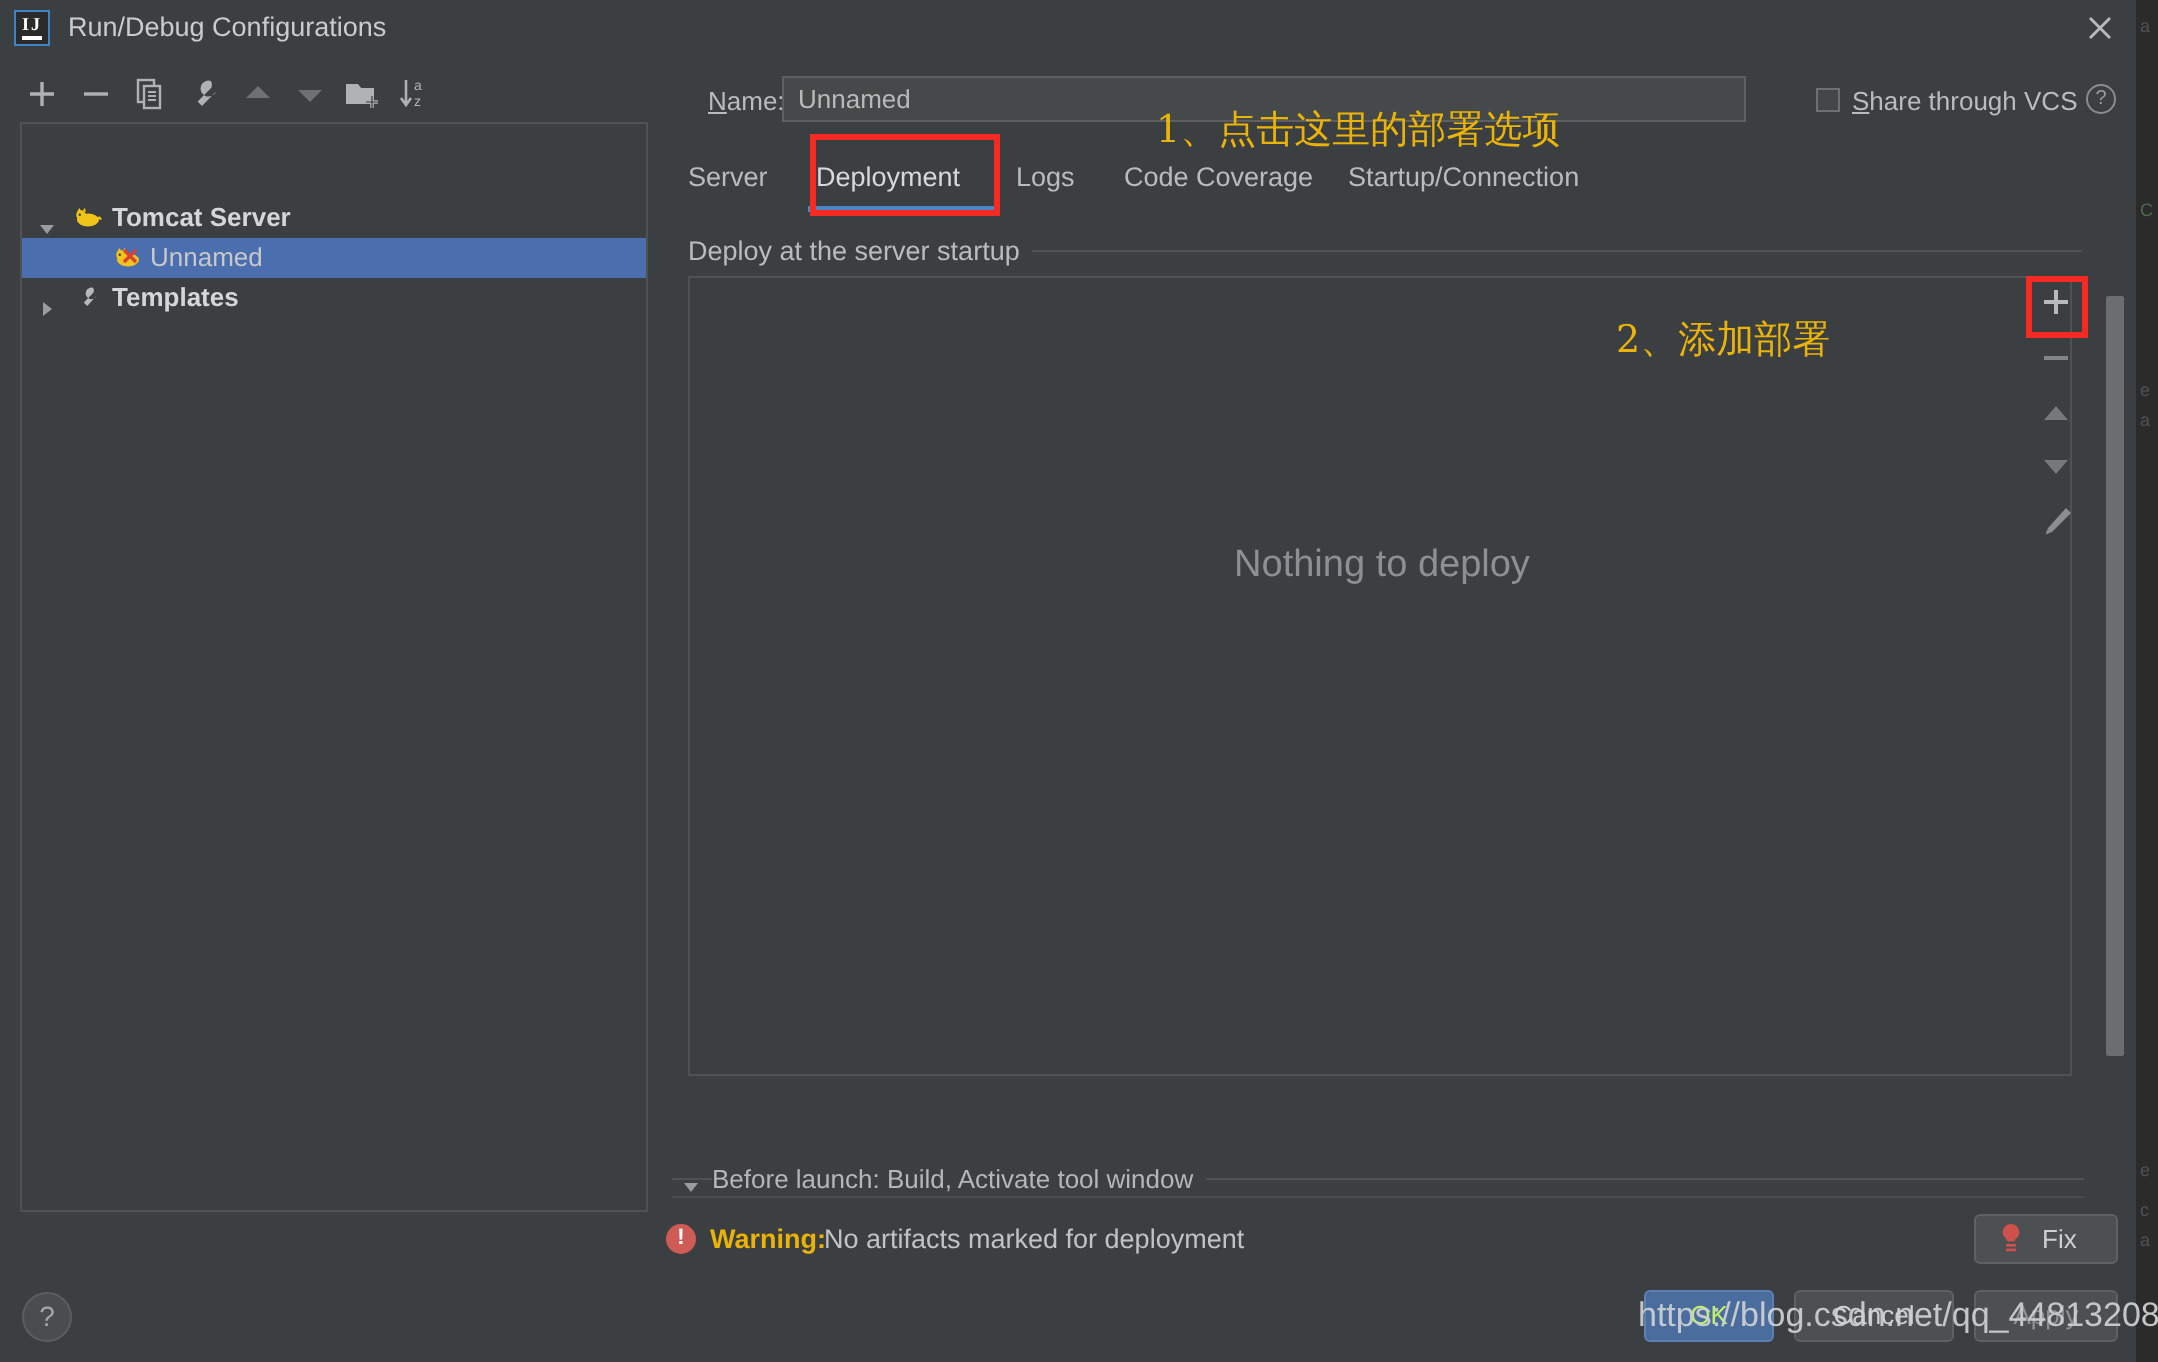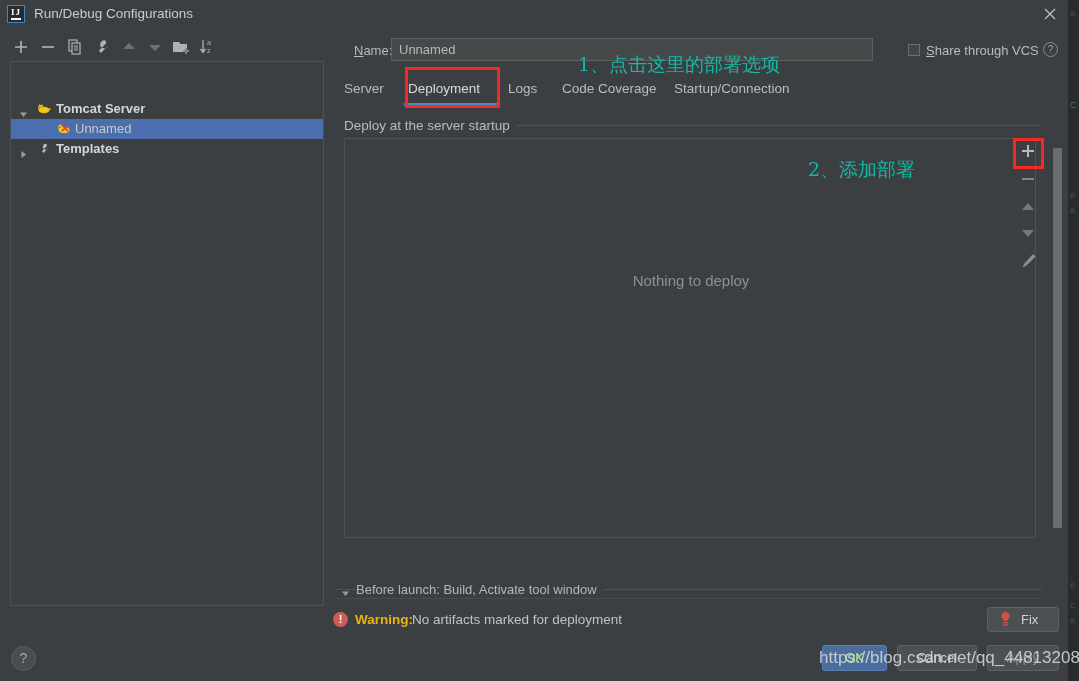--- a/index.html
+++ b/index.html
@@ -75,30 +75,30 @@
   .red-box-tab{position:absolute;left:405px;top:67px;width:95px;height:41px;
     border:3px solid #f52a22;box-sizing:border-box;}
 
   
   .group-title{position:absolute;left:344px;top:118px;font-size:13.5px;color:#bbbbbb;background:#3c3f41;
     padding-right:6px;z-index:2;}
   .group-line{position:absolute;left:344px;top:125px;width:697px;height:1px;background:#4e5254;}
   .deploy-panel{position:absolute;left:344px;top:138px;width:692px;height:400px;
     background:#3c3f41;border:1px solid #4e5254;box-sizing:border-box;}
   .nothing{position:absolute;left:0;top:133px;width:692px;text-align:center;
-    font-size:15px;color:#8d9093;}
+    font-size:19px;color:#8d9093;}
 
   
   .side-btns{position:absolute;left:1014px;top:138px;width:28px;height:140px;}
   .side-btn{position:absolute;left:0;width:28px;height:26px;cursor:default;}
   .red-box-plus{position:absolute;left:1013px;top:138px;width:31px;height:31px;
     border:3px solid #f52a22;box-sizing:border-box;}
 
   
-  .anno{position:absolute;color:#14b8a6;font-size:19px;white-space:nowrap;
+  .anno{position:absolute;color:#eab308;font-size:19px;white-space:nowrap;
     font-family:"DejaVu Serif","Liberation Serif",serif;}
 
   
   .bl-sep{position:absolute;left:336px;top:589px;width:706px;height:1px;background:#4e5254;}
   .before-launch{position:absolute;left:356px;top:582px;font-size:13px;color:#b6b6b6;
     background:#3c3f41;padding-right:6px;white-space:nowrap;}
   .bl-arrow{position:absolute;left:341px;top:586px;width:9px;height:9px;}
 
   .warn-sep{position:absolute;left:336px;top:598px;width:706px;height:1px;background:#4a4d4f;}
   .warn-icon{position:absolute;left:333px;top:612px;width:15px;height:15px;border-radius:50%;

